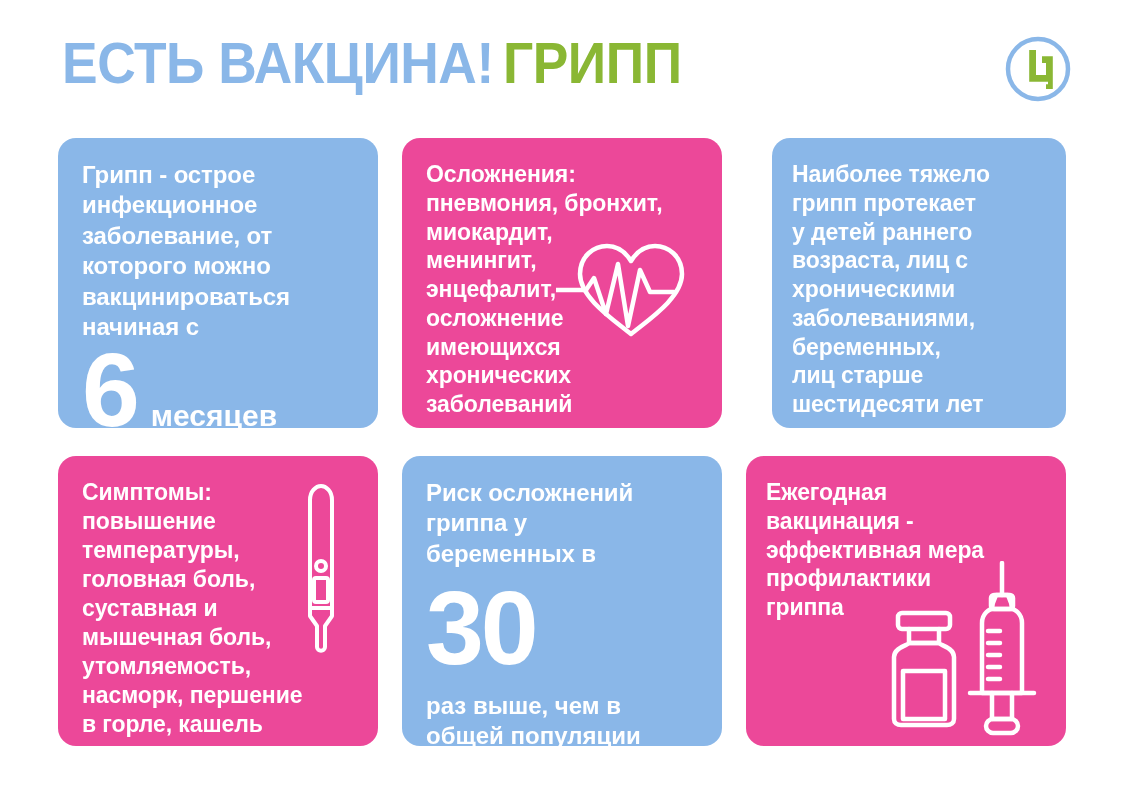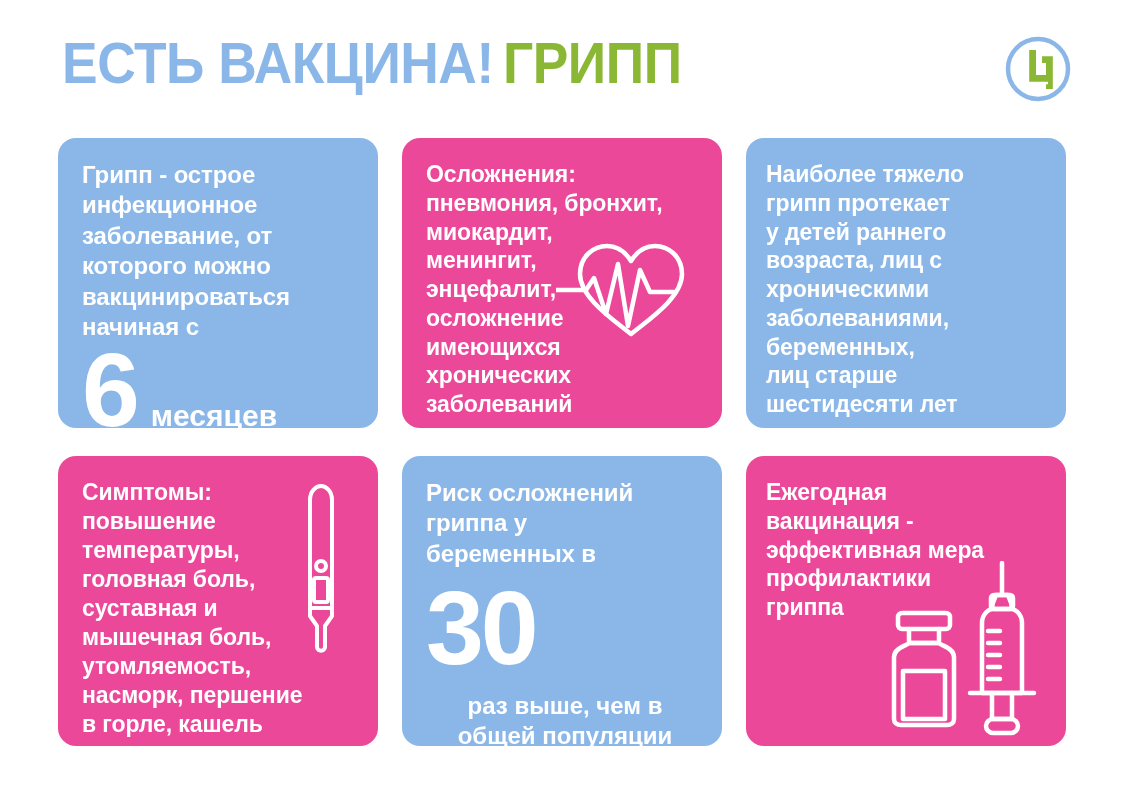--- a/index.html
+++ b/index.html
@@ -154,21 +154,21 @@
 хронических
 заболеваний</div>
     <div class="card-icon icon-heart">
       <svg width="150" height="110" viewBox="0 0 150 110" aria-hidden="true">
         <path d="M75 100 C58 86 24 64 24 40 C24 22 38 12 51 12 C62 12 70 19 75 27 C80 19 88 12 99 12 C112 12 126 22 126 40 C126 64 92 86 75 100 Z" fill="none" stroke="#ffffff" stroke-width="4.5" stroke-linejoin="round"></path>
         <path d="M0 56 L30 56 L38 44 L50 80 L62 30 L72 92 L84 36 L94 58 L118 58" fill="none" stroke="#ffffff" stroke-width="4.5" stroke-linejoin="round" stroke-linecap="round"></path>
       </svg>
     </div>
   </div>
 
-  <div class="card blue" style="padding-left:20px;">
+  <div class="card blue" style="padding-left:20px;margin-left:26px;">
     <div class="card-text tight">Наиболее тяжело
 грипп протекает
 у детей раннего
 возраста, лиц с
 хроническими
 заболеваниями,
 беременных,
 лиц старше
 шестидесяти лет</div>
   </div>
@@ -195,21 +195,21 @@
     </div>
   </div>
 
   <div class="card blue">
     <div class="card-text">Риск осложнений
 гриппа у
 беременных в</div>
     <div class="stat-row" style="margin-top:12px;text-align:center;">
       <span class="stat-num">30</span>
     </div>
-    <div class="stat-below" style="margin-top:14px;text-align:center;">раз выше, чем в
+    <div class="stat-below" style="margin-top:14px;">раз выше, чем в
 общей популяции</div>
   </div>
 
   <div class="card green" style="padding-left:20px;">
     <div class="card-text tight">Ежегодная
 вакцинация -
 эффективная мера
 профилактики
 гриппа</div>
     <div class="card-icon icon-vaccine">

